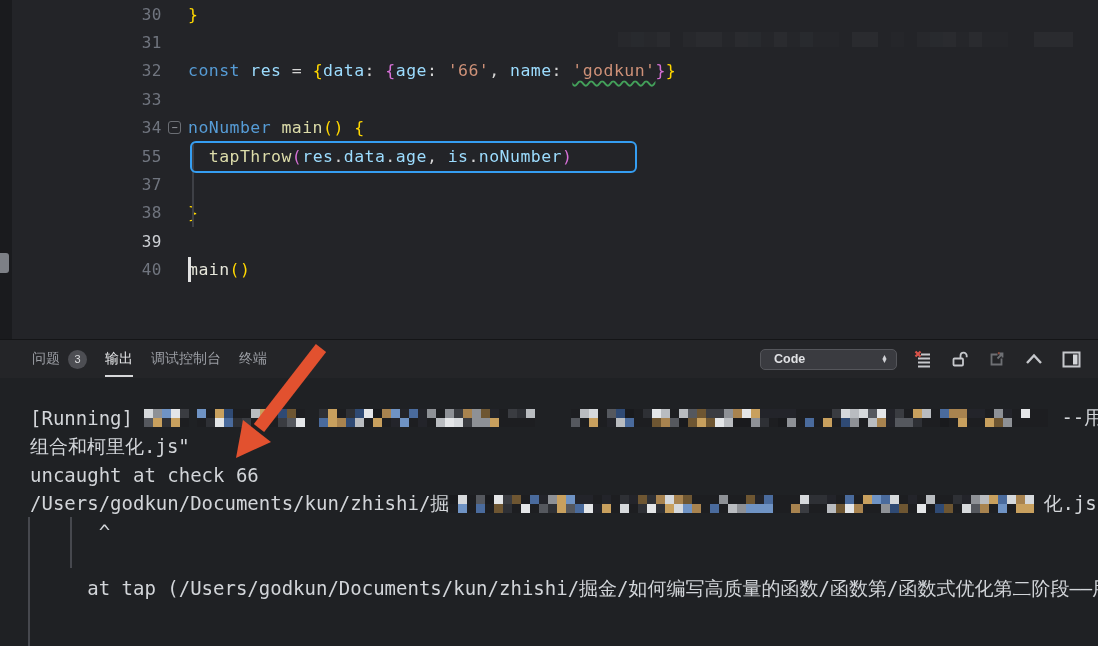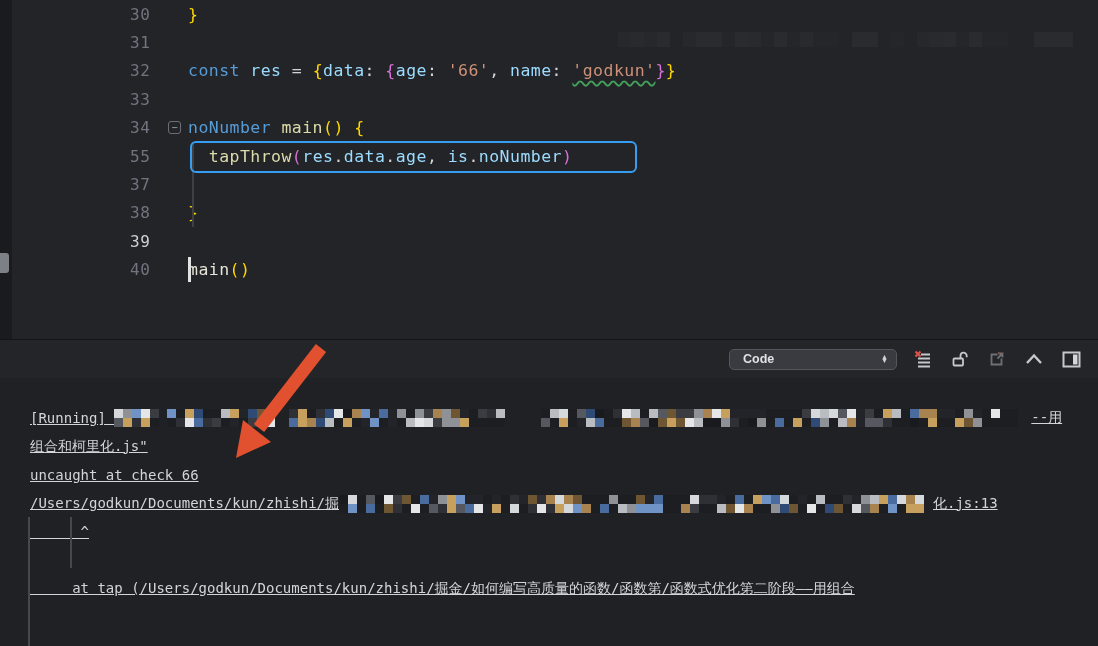--- a/index.html
+++ b/index.html
@@ -6,21 +6,21 @@
   .screen{position:relative;width:1098px;height:646px;overflow:hidden;background:#232428;
           font-family:"DejaVu Sans Mono","Liberation Mono",monospace;}
   
   .editor{position:absolute;left:0;top:0;width:1098px;height:339px;background:#232428;}
   .left-strip{position:absolute;left:0;top:0;width:12px;height:339px;background:#1a1b1e;}
   .left-notch{position:absolute;left:0;top:253px;width:9px;height:20px;background:#7d8086;border-radius:0 3px 3px 0;}
   #code-lines{position:absolute;left:0;top:0;right:0;}
   .code-line{display:flex;align-items:center;height:28.4px;position:relative;}
   .gm{width:130px;height:100%;position:relative;flex:none;}
   .bp{position:absolute;left:108px;top:50%;margin-top:-7px;width:14px;height:14px;border-radius:50%;background:#c64540;}
-  .ln{width:32px;flex:none;color:#70757f;font-size:16px;letter-spacing:.5px;}
+  .ln{width:32px;flex:none;text-align:right;color:#70757f;font-size:16px;letter-spacing:.5px;}
   .ln.active{color:#cdd0d5;}
   .fm{width:26px;height:100%;flex:none;position:relative;}
   .fold{position:absolute;left:6px;top:50%;margin-top:-7px;width:13px;height:13px;border:1.2px solid #6b6e74;
         border-radius:3px;color:#a2a5ab;font-size:10px;line-height:11px;text-align:center;box-sizing:border-box;}
   .content{position:relative;white-space:pre;font-size:16.5px;letter-spacing:.45px;color:#d4d4d4;}
   .tk-kw{color:#569cd6}.tk-var{color:#9cdcfe}.tk-prop{color:#9cdcfe}.tk-pl{color:#d4d4d4}
   .tk-b1{color:#ffd700}.tk-b2{color:#d670d6}.tk-str{color:#ce9178}
   .tk-strsq{color:#ce9178;text-decoration:underline wavy #43a15a;text-decoration-thickness:1.5px;text-underline-offset:4px;}
   .tk-cm{color:#6a9955;font-style:italic}.tk-fn{color:#dcdcaa}.tk-cls{color:#4ec9b0}.tk-fnw{color:#e6e6da}
   .hl-box{position:absolute;left:190px;top:-1px;width:443px;height:28px;border:2.5px solid #359ef2;border-radius:6px;z-index:3;}
@@ -31,27 +31,27 @@
   .panel{position:absolute;left:0;top:339px;width:1098px;height:307px;background:#1f2124;border-top:1px solid #141517;box-sizing:border-box;}
   .panel-header{position:relative;height:38px;display:flex;align-items:center;background:#242528;
                 font-family:"Liberation Sans","DejaVu Sans",sans-serif;}
   .tabs{display:flex;align-items:center;padding-left:32px;gap:18px;}
   .tab{position:relative;display:flex;align-items:center;gap:8px;font-size:14px;color:#9a9da3;cursor:default;}
   .tab.active{color:#e8e9eb;}
   .tab.active .tab-underline{position:absolute;left:0;bottom:-9px;width:100%;height:2px;background:#d7d8da;}
   .badge{display:inline-flex;align-items:center;justify-content:center;width:19px;height:19px;border-radius:50%;
          background:#4d4e53;color:#dcdddf;font-size:11px;}
   .header-right{margin-left:auto;display:flex;align-items:center;gap:15px;padding-right:16px;}
-  .codesel{display:flex;align-items:center;justify-content:space-between;width:168px;height:21px;background:#3a3b40;
+  .codesel{display:flex;align-items:center;justify-content:space-between;width:137px;height:21px;background:#3a3b40;
            border:1px solid #55565b;border-radius:5px;padding:0 8px 0 13px;box-sizing:border-box;}
   .codesel .val{color:#e0e1e4;font-size:12.5px;font-weight:bold;}
   .updown{display:flex;flex-direction:column;line-height:4.5px;color:#cfd0d4;font-size:7px;}
   .icon-btn{display:flex;align-items:center;justify-content:center;width:22px;height:22px;}
   
-  .output{position:absolute;left:0;top:38px;right:0;bottom:0;padding:26px 0 8px 30px;font-size:14px;color:#d2d5d9;overflow:hidden;text-decoration:underline;}
+  .output{position:absolute;left:0;top:38px;right:0;bottom:0;padding:26px 0 8px 30px;font-size:19px;color:#d2d5d9;overflow:hidden;}
   .out-line{display:flex;align-items:center;height:28.5px;white-space:pre;}
   .mosaic{display:flex;flex-wrap:wrap;height:18px;overflow:hidden;align-content:flex-start;flex:none;}
   .mosaic i{display:block;width:9px;height:9px;}
   .ecell{display:block;width:13px;height:15px;}
   .out-guide{position:absolute;background:#46484e;width:1.8px;z-index:1;}
   .g1{left:28px;top:517px;height:129px;}
   .g2{left:70px;top:517px;height:51px;}
   .arrow-svg{position:absolute;left:0;top:0;z-index:10;pointer-events:none;}
 </style>
 </head>
@@ -163,20 +163,36 @@
           <div class="fm"></div>
           <div class="content"><span class="tk-fnw">main</span><span class="tk-b1">(</span><span class="tk-b1">)</span></div>
         </div>
       </div>
     <div class="indent-guide"></div>
     <div class="caret"></div>
   </div>
 
   <div class="panel">
     <div class="panel-header">
+      <div class="tabs">
+        <div class="tab">
+          <span>问题</span>
+          <span class="badge">3</span>
+        </div>
+        <div class="tab active">
+          <span>输出</span>
+          <span class="tab-underline"></span>
+        </div>
+        <div class="tab">
+          <span>调试控制台</span>
+        </div>
+        <div class="tab">
+          <span>终端</span>
+        </div>
+      </div>
       <div class="header-right">
         <div class="codesel">
           <span class="val">Code</span>
           <span class="updown">
               <span>▲</span>
               <span>▼</span>
             </span>
         </div>
         <span class="icon-btn">
           <svg width="19" height="19" viewBox="0 0 19 19">

